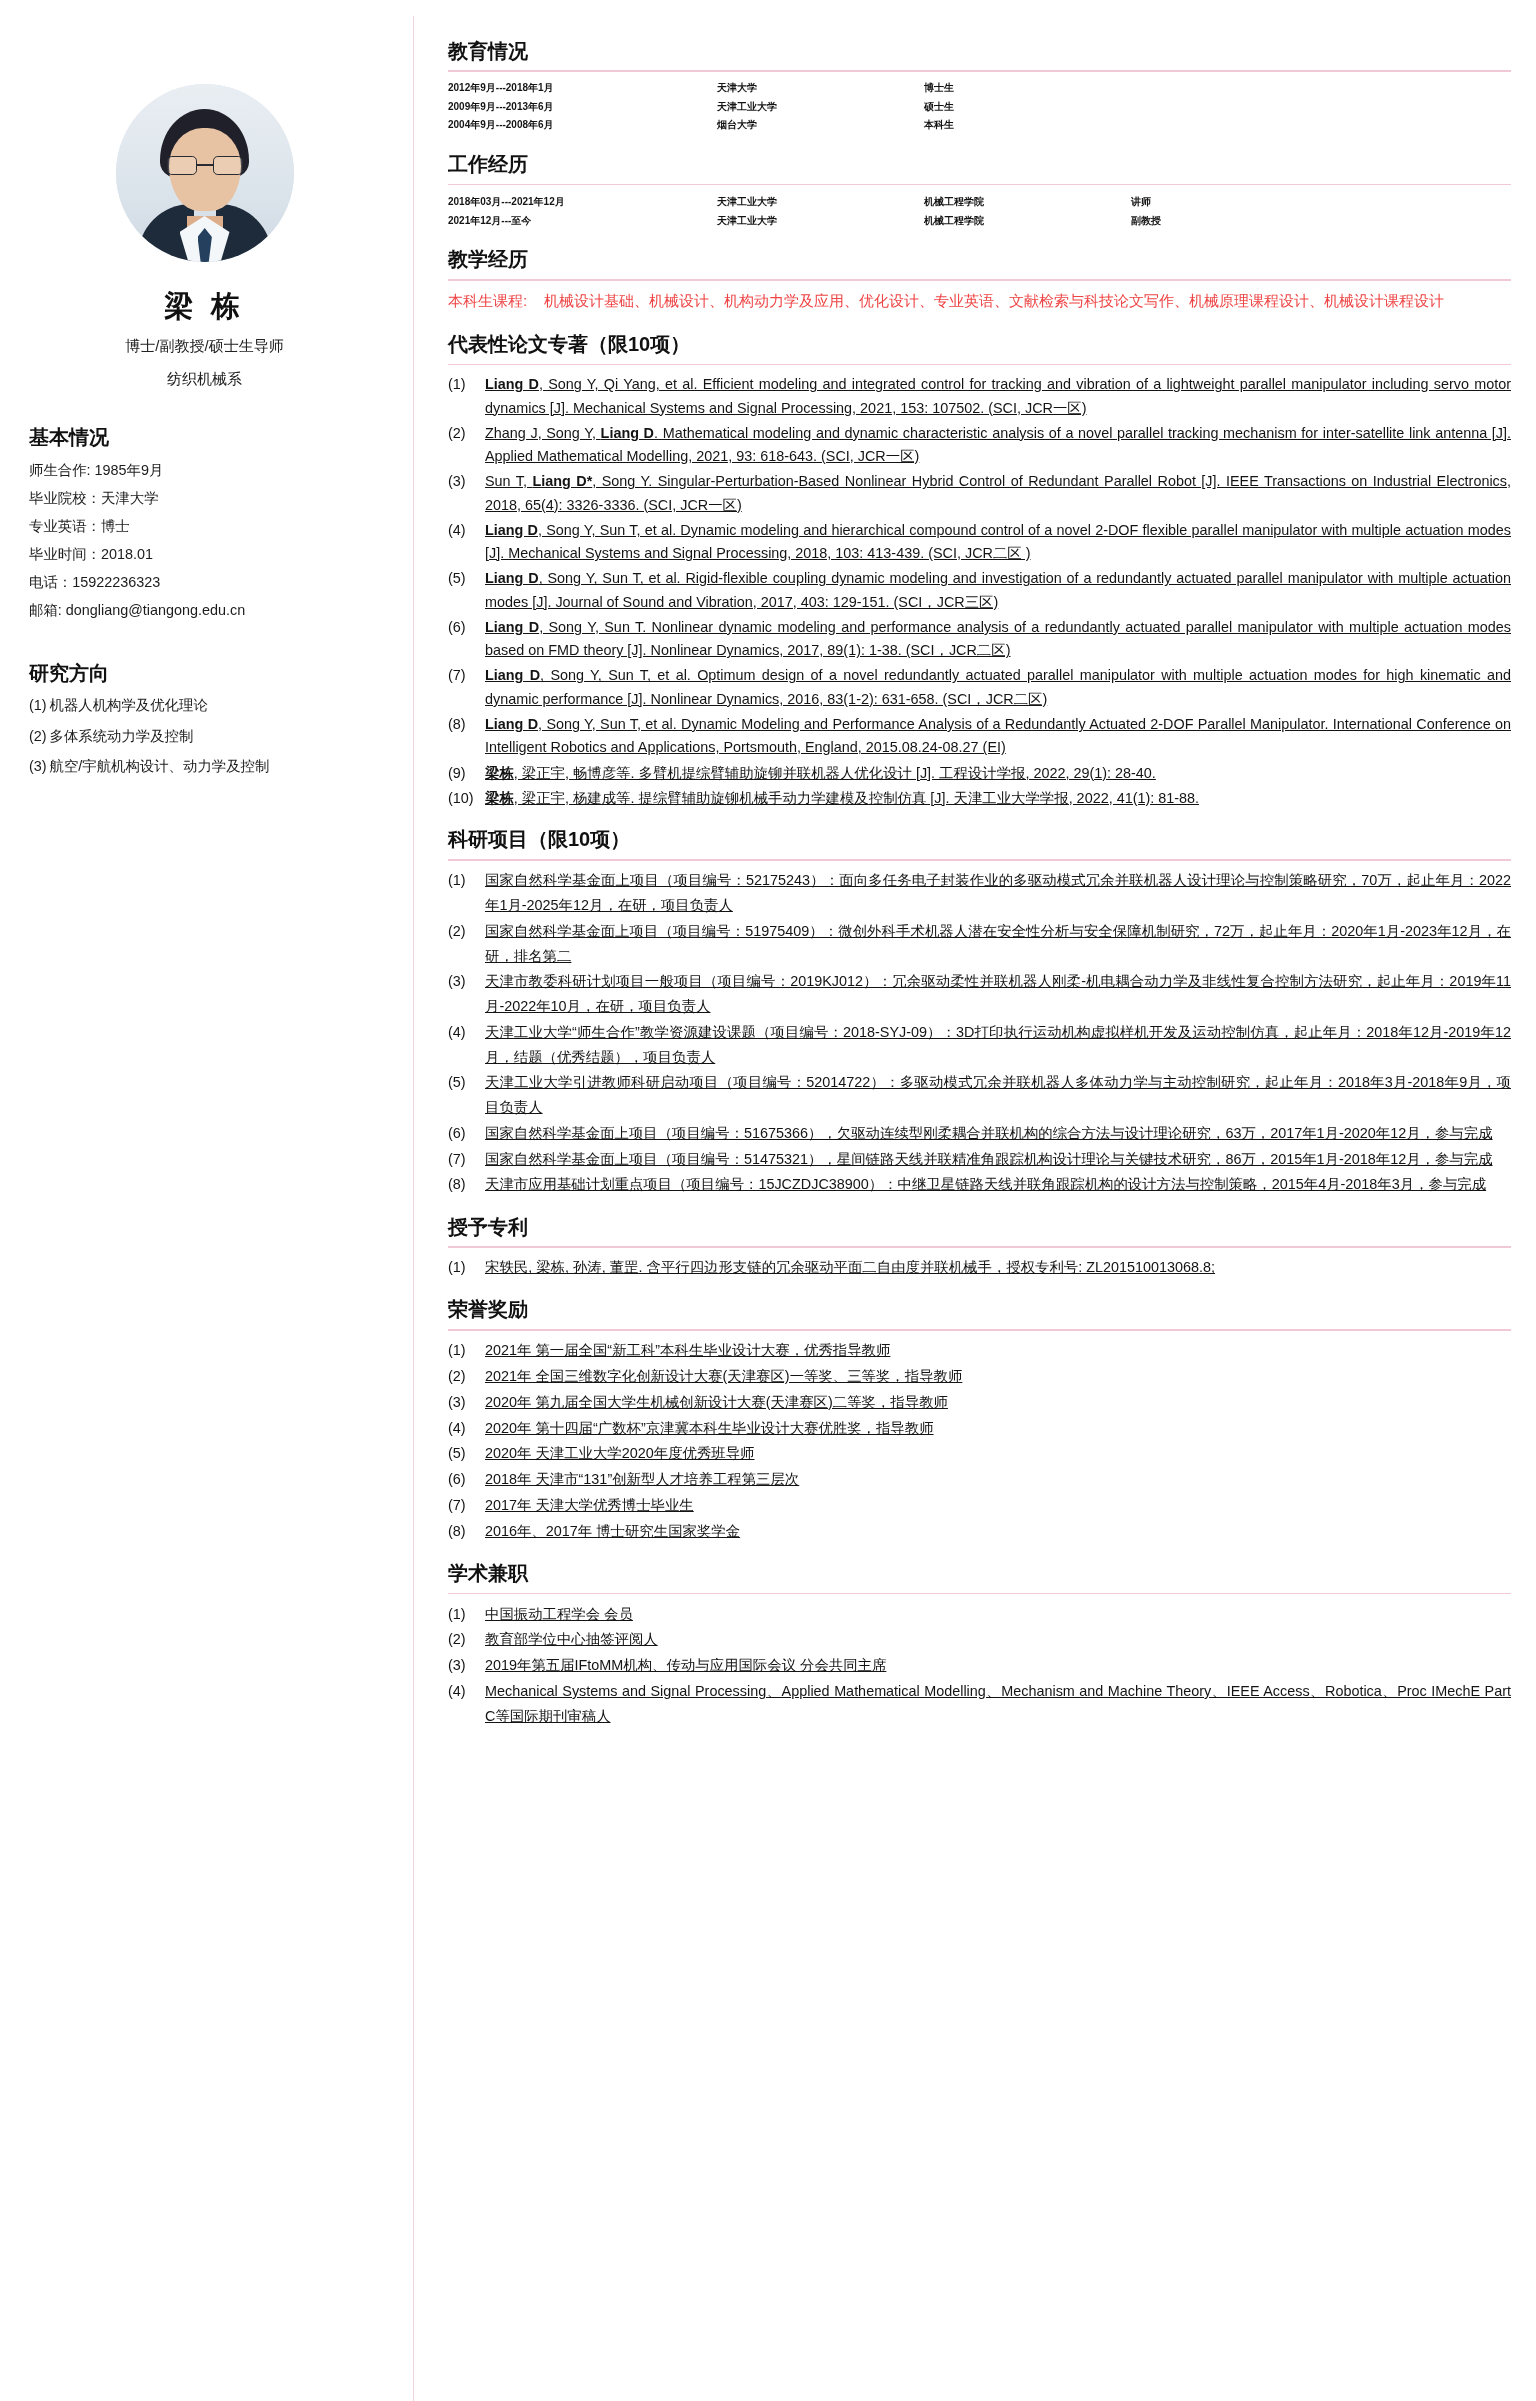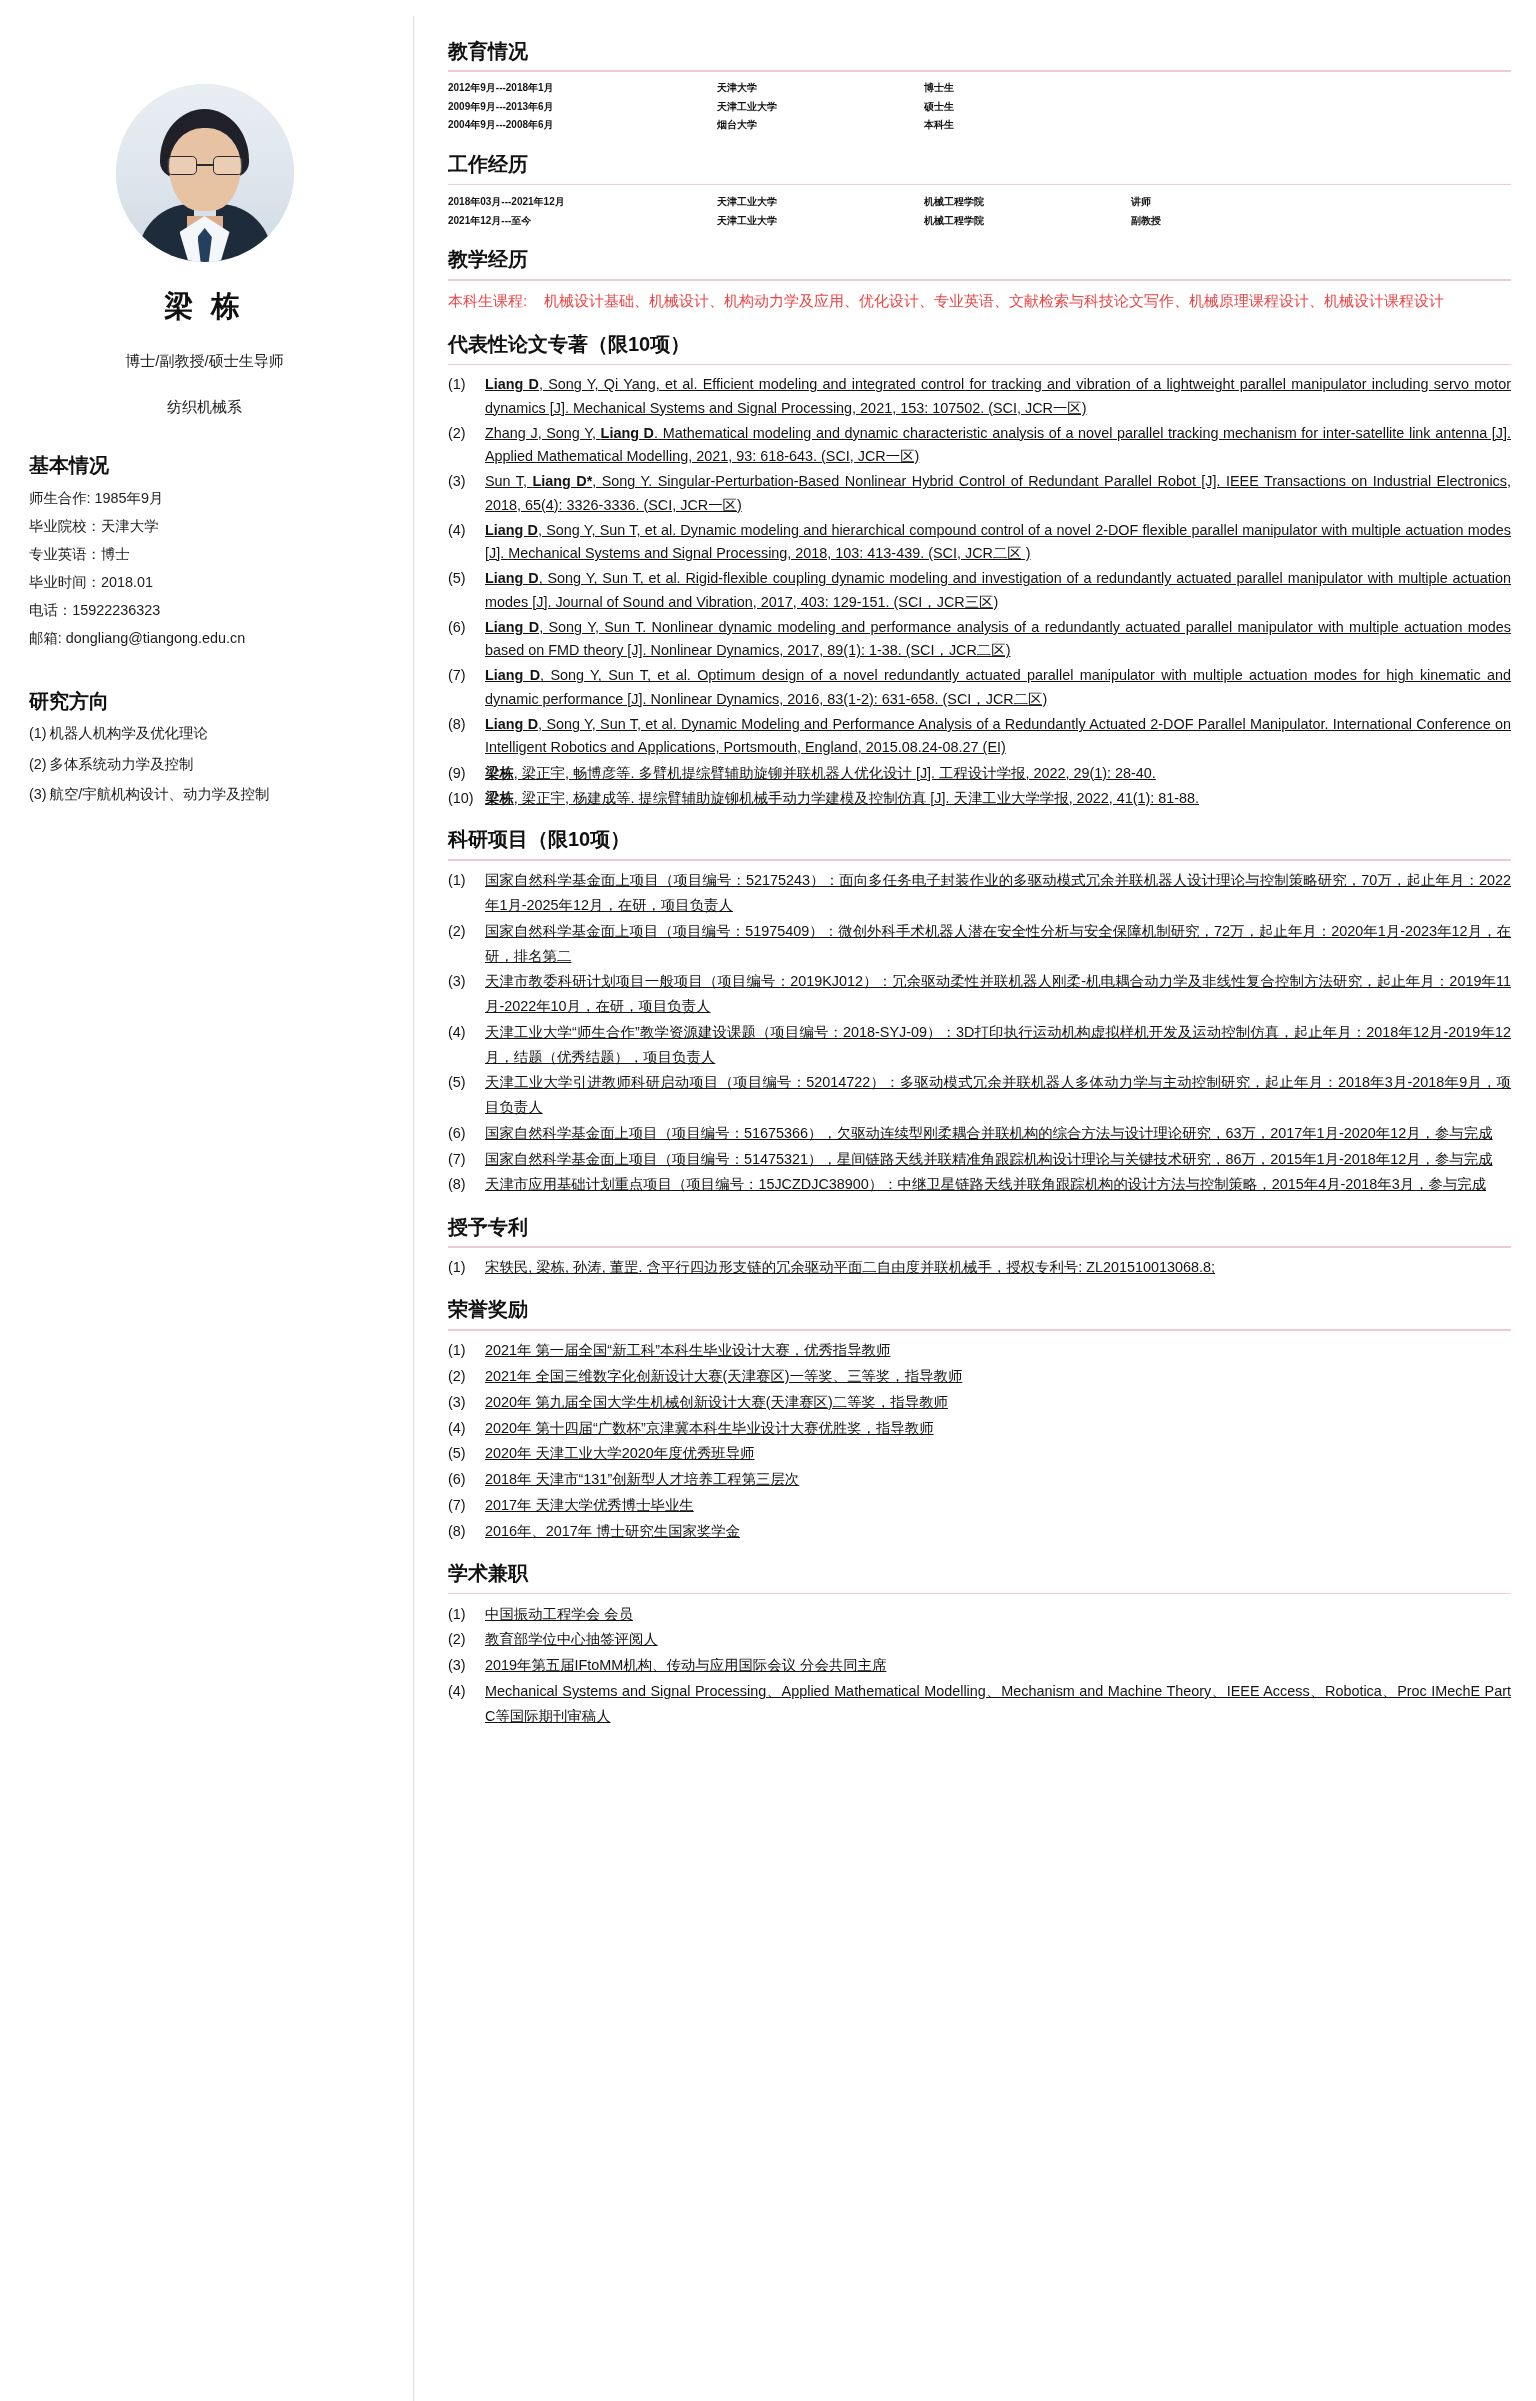--- a/index.html
+++ b/index.html
@@ -98,27 +98,27 @@
     text-align: center;
     font-size: 29px;
     font-weight: bold;
     letter-spacing: 4.8px;
     margin-top: 25px;
     color: #111;
   }
   .subtitle {
     text-align: center;
     font-size: 15px;
-    margin-top: 25px;
+    margin-top: 10px;
     color: #222;
   }
   .dept {
     text-align: center;
     font-size: 15px;
-    margin-top: 27px;
+    margin-top: 14px;
     color: #222;
   }
 
   .side-h {
     font-size: 20px;
     font-weight: bold;
     margin-top: 35px;
     margin-bottom: 4.8px;
     color: #111;
   }

